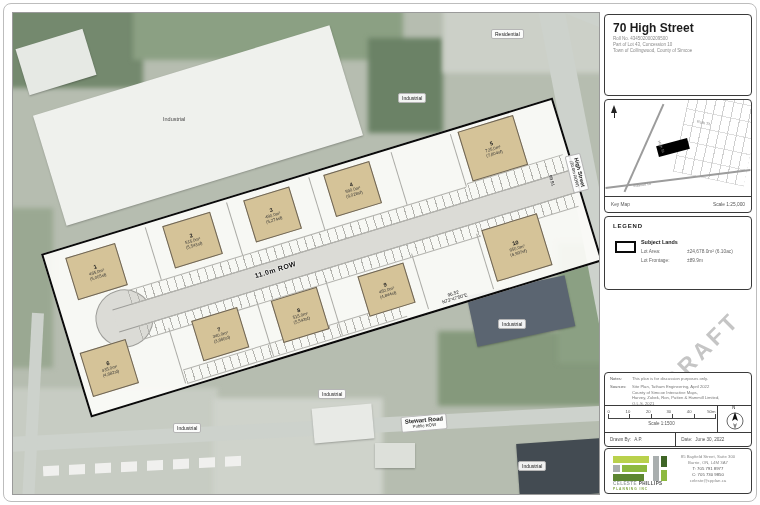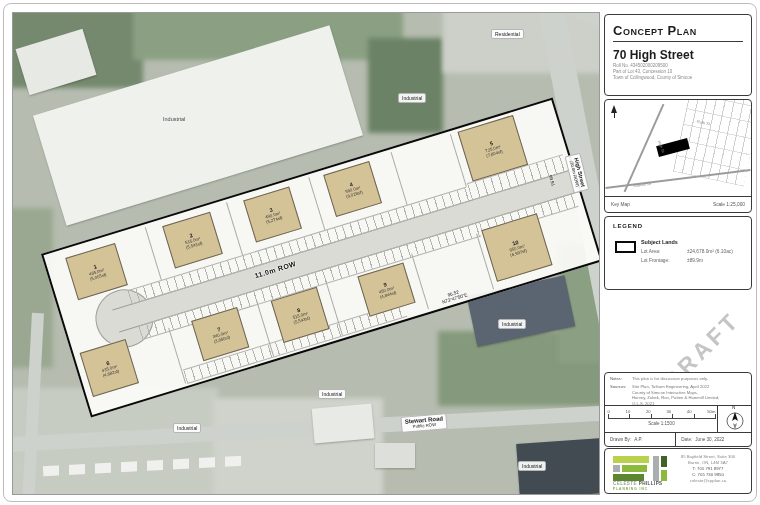--- a/index.html
+++ b/index.html
@@ -198,21 +198,20 @@
     <span style="display:block;font-size:4.3px;">Public ROW</span>
   </div>
   <div class="dim" style="left:428px;top:278px;transform:rotate(-17deg);">
     <span style="display:block;">96.52</span>
     <span style="display:block;">N73°47'50"E</span>
   </div>
   <div class="dim" style="left:533px;top:165px;transform:rotate(73deg);">99.91</div>
 </div>
 
 <div class="box" id="titleBox" style="left:604px;top:14px;width:146px;height:80px;">
-  <h1>Concept Plan</h1>
   <div class="addr">70 High Street</div>
   <div class="sub">Roll No. 434502000209500</div>
   <div class="sub">Part of Lot 43, Concession 10</div>
   <div class="sub">Town of Collingwood, County of Simcoe</div>
 </div>
 
 <div class="box" style="left:604px;top:99px;width:146px;height:112px;">
   <div id="keymapMap">
     <div class="kmN"></div>
     <div class="kmNstem"></div>

